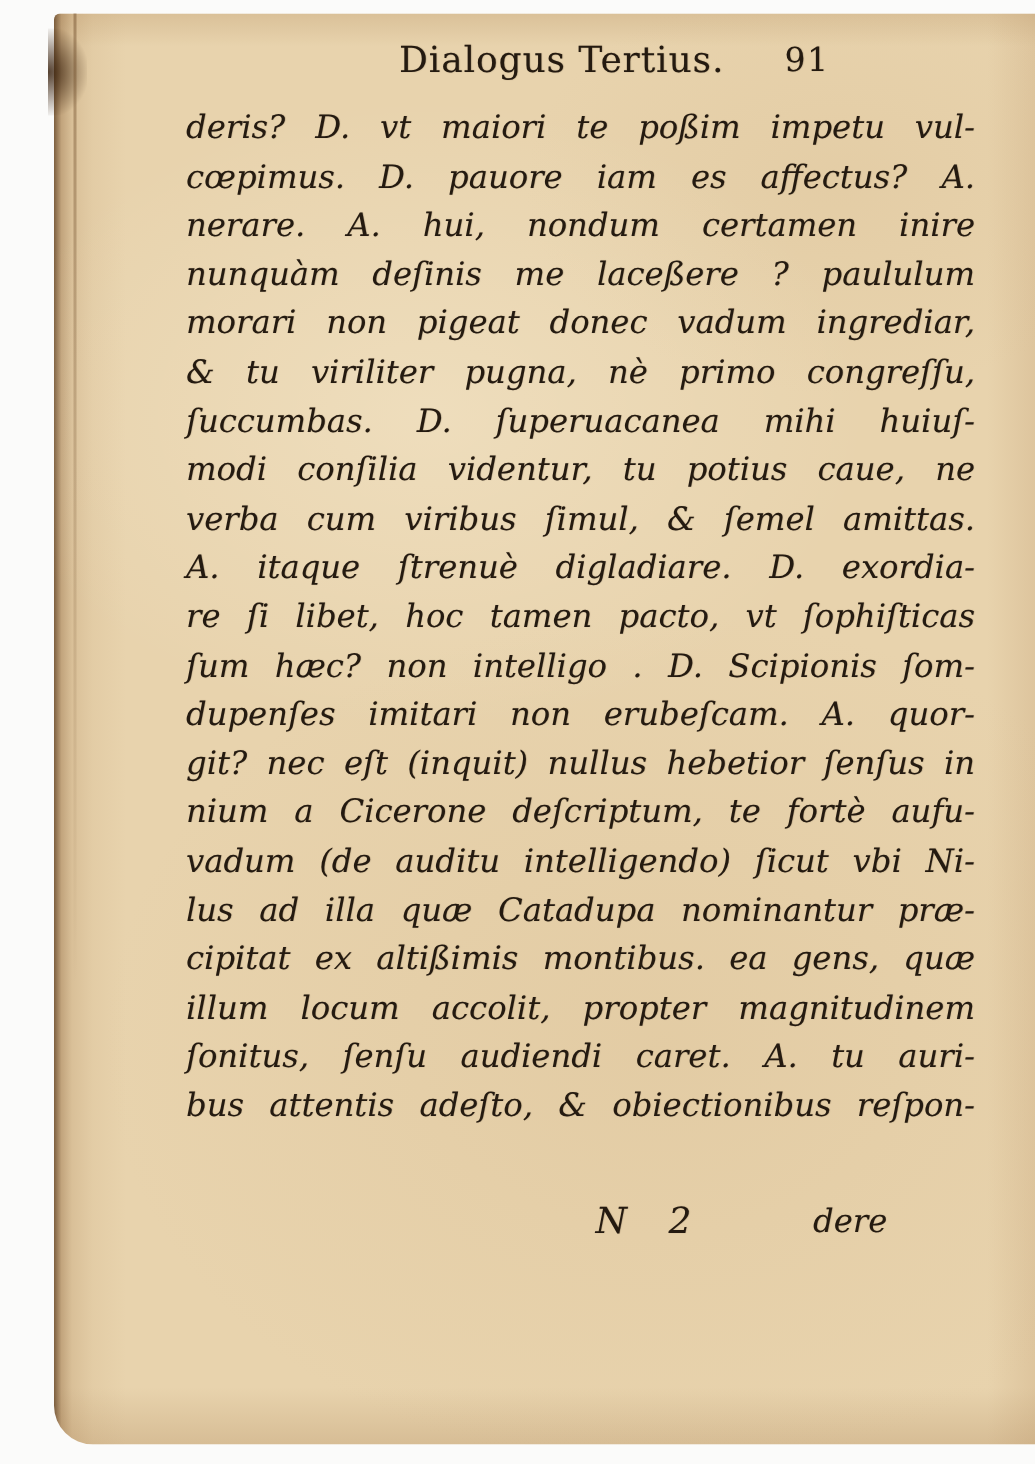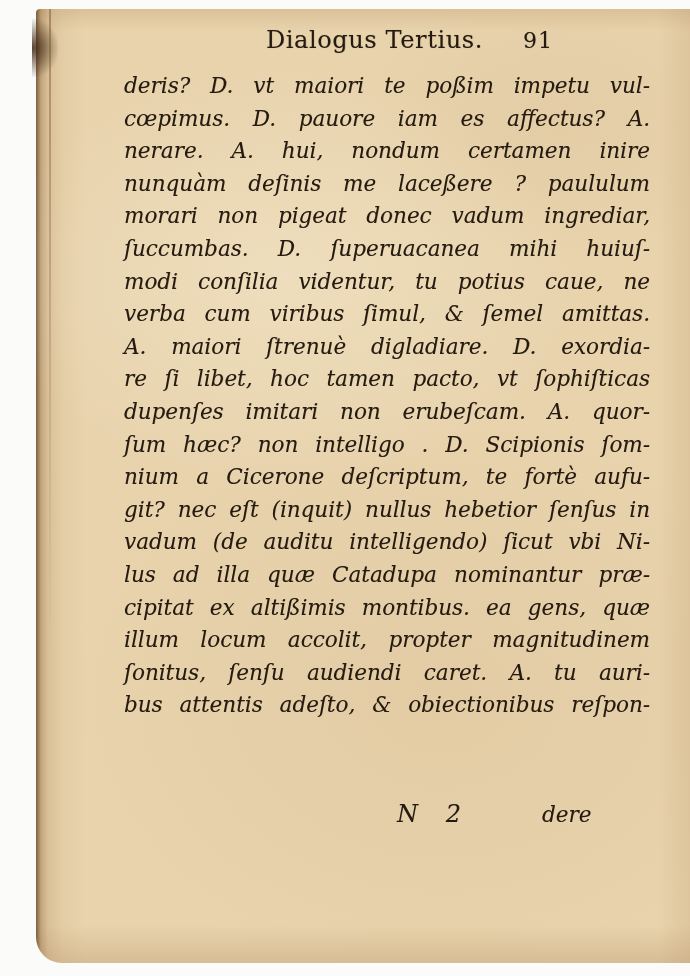--- a/index.html
+++ b/index.html
@@ -92,29 +92,30 @@
       <span class="running-title">Dialogus Tertius.</span>
       <span class="page-number">91</span>
     </div>
 
     <div class="text-block">
         <div class="text-line">deris? D. vt maiori te poßim impetu vul-</div>
         <div class="text-line">cœpimus. D. pauore iam es affectus? A.</div>
         <div class="text-line">nerare. A. hui, nondum certamen inire</div>
         <div class="text-line">nunquàm deſinis me laceßere ? paululum</div>
         <div class="text-line">morari non pigeat donec vadum ingrediar,</div>
+        <div class="text-line">&amp; tu viriliter pugna, nè primo congreſſu,</div>
         <div class="text-line">ſuccumbas. D. ſuperuacanea mihi huiuſ-</div>
         <div class="text-line">modi conſilia videntur, tu potius caue, ne</div>
         <div class="text-line">verba cum viribus ſimul, &amp; ſemel amittas.</div>
-        <div class="text-line">A. maiori ſtrenuè digladiare. D. exordia-</div>
+        <div class="text-line">A. itaque ſtrenuè digladiare. D. exordia-</div>
         <div class="text-line">re ſi libet, hoc tamen pacto, vt ſophiſticas</div>
+        <div class="text-line">ſum hæc? non intelligo . D. Scipionis ſom-</div>
         <div class="text-line">dupenſes imitari non erubeſcam. A. quor-</div>
-        <div class="text-line">ſum hæc? non intelligo . D. Scipionis ſom-</div>
+        <div class="text-line">git? nec eſt (inquit) nullus hebetior ſenſus in</div>
         <div class="text-line">nium a Cicerone deſcriptum, te fortè aufu-</div>
-        <div class="text-line">git? nec eſt (inquit) nullus hebetior ſenſus in</div>
         <div class="text-line">vadum (de auditu intelligendo) ſicut vbi Ni-</div>
         <div class="text-line">lus ad illa quæ Catadupa nominantur præ-</div>
         <div class="text-line">cipitat ex altißimis montibus. ea gens, quæ</div>
         <div class="text-line">illum locum accolit, propter magnitudinem</div>
         <div class="text-line">ſonitus, ſenſu audiendi caret. A. tu auri-</div>
         <div class="text-line">bus attentis adeſto, &amp; obiectionibus reſpon-</div>
       </div>
 
     <div class="footer-line">
       <span class="signature-mark">N 2</span>

